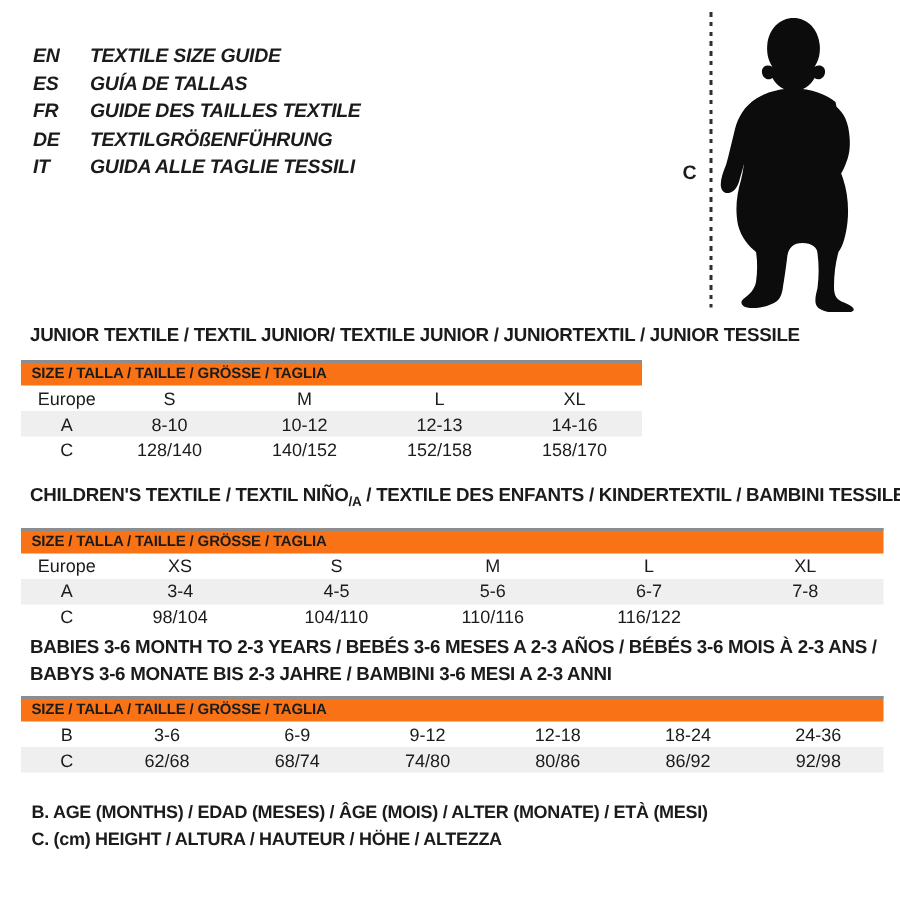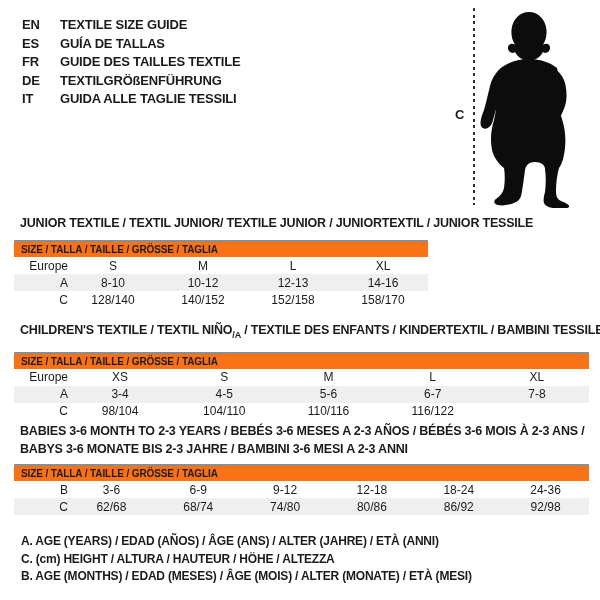--- a/index.html
+++ b/index.html
@@ -3,41 +3,41 @@
 <meta charset="utf-8">
 <style>
   html,body{margin:0;padding:0;}
   body{
     width:600px;height:600px;position:relative;overflow:hidden;
     background:#ffffff;color:#1b1b1b;
     font-family:"Liberation Sans", sans-serif;
     -webkit-font-smoothing:antialiased;
   }
   
-  .lang-block{position:absolute;left:22px;top:16px;}
+  .lang-block{position:absolute;left:22px;top:28px;font-style:italic;}
   .lang-row{display:grid;grid-template-columns:38px auto;line-height:18.5px;
     font-size:13px;font-weight:bold;letter-spacing:-0.2px;}
   
   .measure-line{position:absolute;left:473px;top:8px;width:2px;height:197px;
     background:repeating-linear-gradient(to bottom,#2f2f2f 0px,#2f2f2f 3px,transparent 3px,transparent 6.5px);}
   .measure-label{position:absolute;left:455px;top:107px;font-size:13px;font-weight:bold;}
   .toddler{position:absolute;left:477px;top:6px;width:96px;height:202px;}
   
   .tbl{position:absolute;left:14px;}
   .tbl-title{font-weight:bold;font-size:12.5px;letter-spacing:-0.2px;
     line-height:13px;margin:0 12px 10px 6px;white-space:nowrap;}
   .tbl-title sub{font-size:9px;}
   .tbl-title.two-line{line-height:17.5px;margin:0 0 6px 6px;}
   .band{background:#f97316;border-top:2px solid #8d8d8d;height:15px;line-height:15px;
     font-weight:bold;font-size:10px;padding-left:7px;letter-spacing:-0.1px;}
   .grid-row{display:grid;height:17px;align-items:center;font-size:12px;}
   .cols4{grid-template-columns:54px repeat(4,1fr);}
   .cols5{grid-template-columns:54px repeat(5,1fr);}
   .cols6{grid-template-columns:54px repeat(6,1fr);}
-  .grid-row .lbl{padding-left:7px;text-align:right;}
+  .grid-row .lbl{padding-left:7px;text-align:center;}
   .grid-row .cell{text-align:center;}
   .shade{background:#efefef;}
   .w-junior{width:414px;top:217px;}
   .w-children{width:575px;top:324px;}
   .w-babies{width:575px;top:423px;}
   
   .footnotes{position:absolute;left:21px;top:533px;font-size:12px;font-weight:bold;
     line-height:17.6px;letter-spacing:-0.2px;}
 </style>
 </head>
@@ -155,16 +155,15 @@
     <span class="cell">62/68</span>
     <span class="cell">68/74</span>
     <span class="cell">74/80</span>
     <span class="cell">80/86</span>
     <span class="cell">86/92</span>
     <span class="cell">92/98</span>
   </div>
 </div>
 
 <div class="footnotes">
-  <div>A. AGE (YEARS) / EDAD (AÑOS) / ÂGE (ANS) / ALTER (JAHRE) / ETÀ (ANNI)</div>
+  <div>B. AGE (MONTHS) / EDAD (MESES) / ÂGE (MOIS) / ALTER (MONATE) / ETÀ (MESI)</div>
   <div>C. (cm) HEIGHT / ALTURA / HAUTEUR / HÖHE / ALTEZZA</div>
-  <div>B. AGE (MONTHS) / EDAD (MESES) / ÂGE (MOIS) / ALTER (MONATE) / ETÀ (MESI)</div>
 </div>
 
 </body></html>

